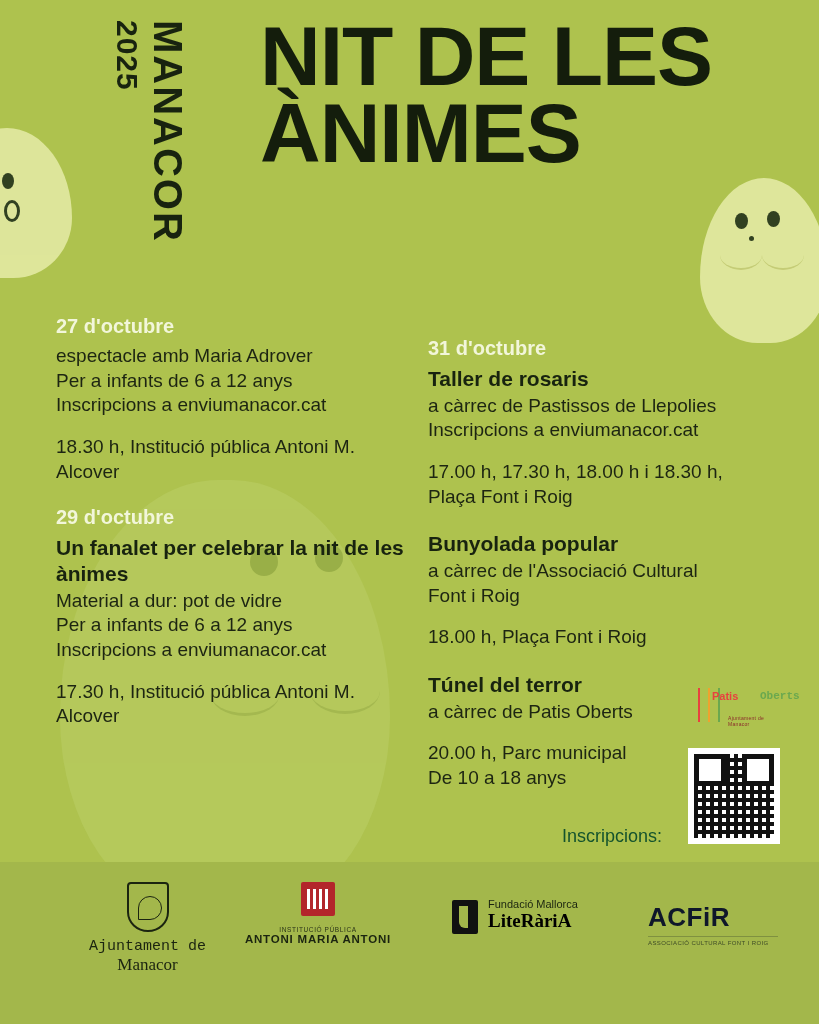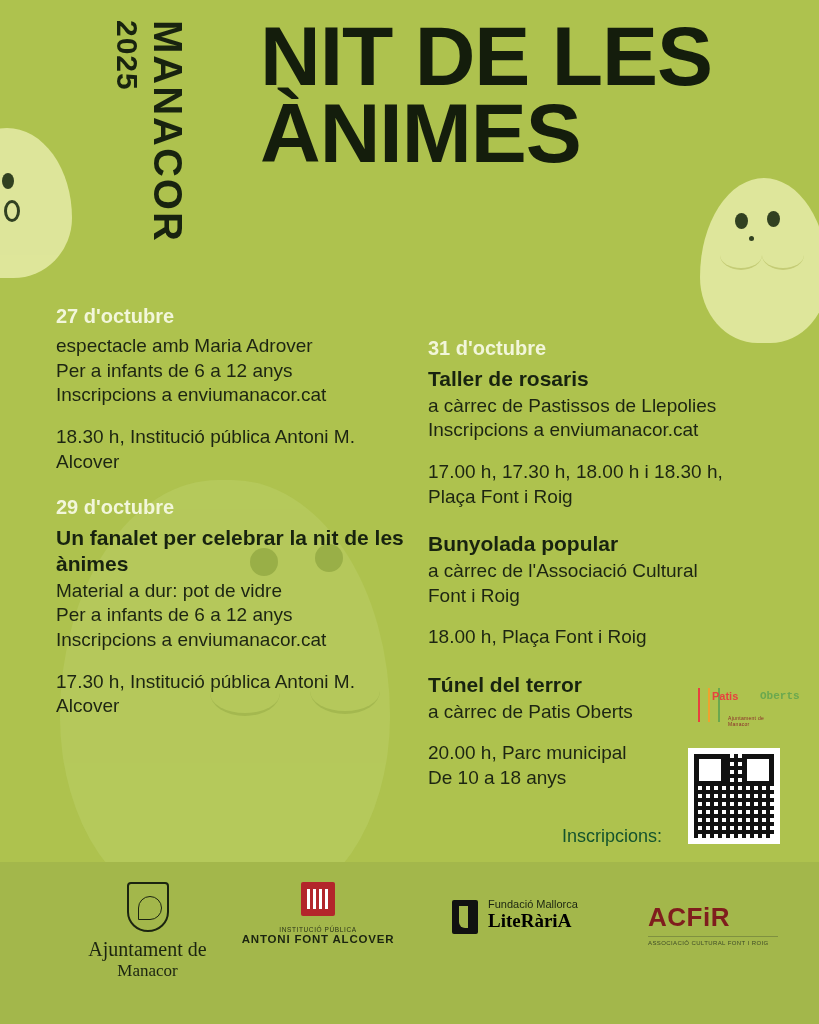--- a/index.html
+++ b/index.html
@@ -105,21 +105,21 @@
     letter-spacing: -1px;
     color: #141d0c;
   }
   .main-title .l2 { display: block; }
 
   
   .col {
     position: absolute;
     color: #1d2512;
   }
-  .col-left { left: 56px; top: 305px; width: 350px; }
+  .col-left { left: 56px; top: 315px; width: 350px; }
   .col-right { left: 428px; top: 305px; width: 340px; margin-top: 32px; }
 
   .date {
     font-weight: 700;
     font-size: 20px;
     color: #f2f6da;
     margin-bottom: 6px;
   }
   .ev-title {
     font-weight: 700;
@@ -215,21 +215,21 @@
     margin: 0 auto 6px auto;
     border: 2px solid #1b2410;
     border-radius: 4px 4px 50% 50% / 4px 4px 40% 40%;
     position: relative;
   }
   .logo-ajuntament .shield::after {
     content: "";
     position: absolute; left: 9px; top: 12px; width: 22px; height: 22px;
     border: 1.5px solid #1b2410; border-radius: 50% 50% 50% 0;
   }
-  .logo-ajuntament .l1 { font-size: 20px; font-family: Liberation Serif, serif; }
+  .logo-ajuntament .l1 { font-size: 15px; font-family: Liberation Mono, monospace; }
   .logo-ajuntament .l2 { font-size: 17px; font-family: "Liberation Serif", serif; }
 
   .logo-alcover { left: 228px; top: 20px; width: 180px; }
   .logo-alcover .mark {
     width: 34px; height: 34px; margin: 0 auto 10px auto;
     background: #b3262b;
     position: relative;
     border-radius: 2px;
   }
   .logo-alcover .mark::before {
@@ -250,21 +250,21 @@
     content: "";
     position: absolute; left: 7px; top: 6px; width: 9px; height: 22px;
     background: #a3b74b; border-radius: 0 0 0 6px;
   }
   .logo-fml .t1 { margin-left: 36px; font-size: 11px; color:#1b2410; }
   .logo-fml .t2 { margin-left: 36px; font-size: 19px; font-weight: 700; color:#000000;
                   font-family: "Liberation Serif", serif; }
 
   .logo-acfir { left: 648px; top: 40px; width: 130px; text-align: left; }
   .logo-acfir .t1 {
-    font-size: 26px; font-weight: 700; letter-spacing: .5px; color: #7f1d1d;
+    font-size: 26px; font-weight: 700; letter-spacing: .5px; color: #0f172a;
   }
   .logo-acfir .t2 {
     font-size: 6px; letter-spacing: .4px; color: #3d4a26; margin-top: 3px;
     border-top: 1px solid #7f9140; padding-top: 3px;
   }
 </style>
 </head>
 <body>
 
 <div class="poster">
@@ -368,21 +368,21 @@
 
     <div class="logo logo-ajuntament">
       <div class="shield"></div>
       <div class="l1">Ajuntament de</div>
       <div class="l2">Manacor</div>
     </div>
 
     <div class="logo logo-alcover">
       <div class="mark"></div>
       <div class="small">INSTITUCIÓ PÚBLICA</div>
-      <div class="big">ANTONI FONT ALCOVER</div>
+      <div class="big">ANTONI MARIA ANTONI</div>
     </div>
 
     <div class="logo logo-fml">
       <span class="jmark"></span>
       <div class="t1">Fundació Mallorca</div>
       <div class="t2">LiteRàriA</div>
     </div>
 
     <div class="logo logo-acfir">
       <div class="t1">ACFiR</div>

